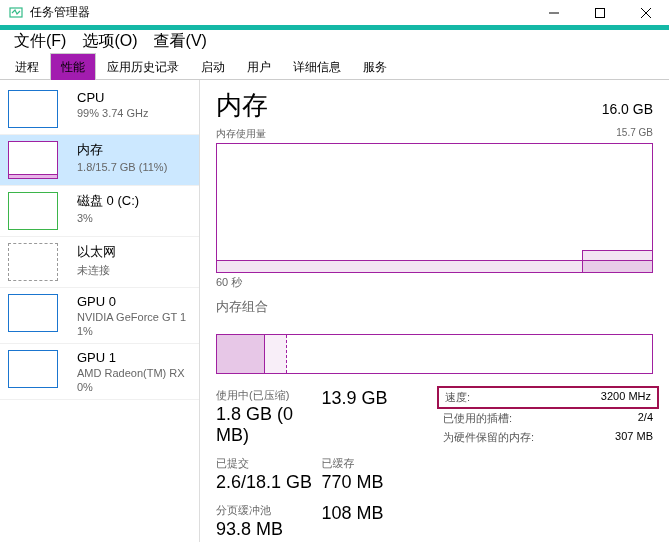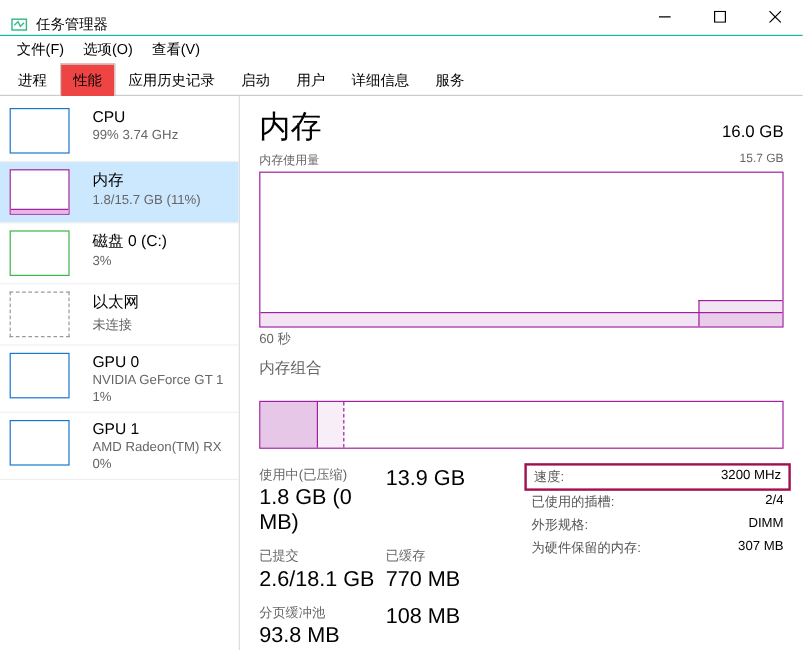--- a/index.html
+++ b/index.html
@@ -1,27 +1,27 @@
 <!DOCTYPE html>
 <html><head>
 <meta charset="utf-8">
 <style>
 *{box-sizing:border-box;margin:0;padding:0;font-family:"Microsoft YaHei","Segoe UI",sans-serif}
 body{background:#fff;width:669px;height:542px;overflow:hidden;font-size:12px;color:#000}
-.titlebar{height:30px;display:flex;align-items:flex-end;padding:0 0 0 8px;border-bottom:1px solid #14b8a6}
+.titlebar{height:30px;display:flex;align-items:center;padding:0 0 0 8px;border-bottom:5px solid #14b8a6}
 .titlebar .icon{width:16px;height:16px;margin-right:6px}
 .titlebar .title{flex:1;font-size:12px}
 .winbtns{display:flex}
 .winbtn{width:46px;height:30px;display:flex;align-items:center;justify-content:center}
 .winbtn svg{stroke:#000;stroke-width:1}
 .menubar{height:22px;display:flex;align-items:center;padding-left:6px;gap:0}
-.menubar .menu{padding:2px 8px;font-size:12px}
+.menubar .menu{padding:2px 8px;font-size:16px}
 .tabs{height:28px;display:flex;align-items:center;border-bottom:1px solid #ccc;padding-left:4px}
 .tab{padding:5px 10px 4px;font-size:12px;border:1px solid transparent;border-bottom:none;position:relative;top:1px}
-.tab.active{border-color:#ccc;background:#ef4444}
+.tab.active{border-color:#ccc;background:#a21caf}
 .content{display:flex;height:calc(542px - 30px - 22px - 28px)}
 .sidebar{width:200px;border-right:1px solid #ddd;overflow:hidden;padding-top:4px}
 .side-item{display:flex;align-items:flex-start;padding:6px 8px;gap:19px;border-bottom:1px solid #f0f0f0}
 .side-item.selected{background:#cce8ff}
 .thumb{width:50px;height:38px;border:1px solid #888;background:#fff;position:relative;flex-shrink:0}
 .thumb-cpu{border-color:#1a75cf}
 .thumb-mem{border-color:#a020a0}
 .thumb-disk{border-color:#3bb54a}
 .thumb-net{border-color:#999;border-style:dashed}
 .thumb-gpu0{border-color:#1a75cf}
@@ -207,23 +207,19 @@
       <div class="stats-right">
         <div class="info-row hl">
           <span class="info-lbl">速度:</span>
           <span class="info-val">3200 MHz</span>
         </div>
         <div class="info-row">
           <span class="info-lbl">已使用的插槽:</span>
           <span class="info-val">2/4</span>
         </div>
         <div class="info-row">
-          <span class="info-lbl">外形规格:</span>
-          <span class="info-val">DIMM</span>
-        </div>
-        <div class="info-row">
           <span class="info-lbl">为硬件保留的内存:</span>
           <span class="info-val">307 MB</span>
         </div>
       </div>
     </div>
   </div>
 </div>
 
 </body></html>

